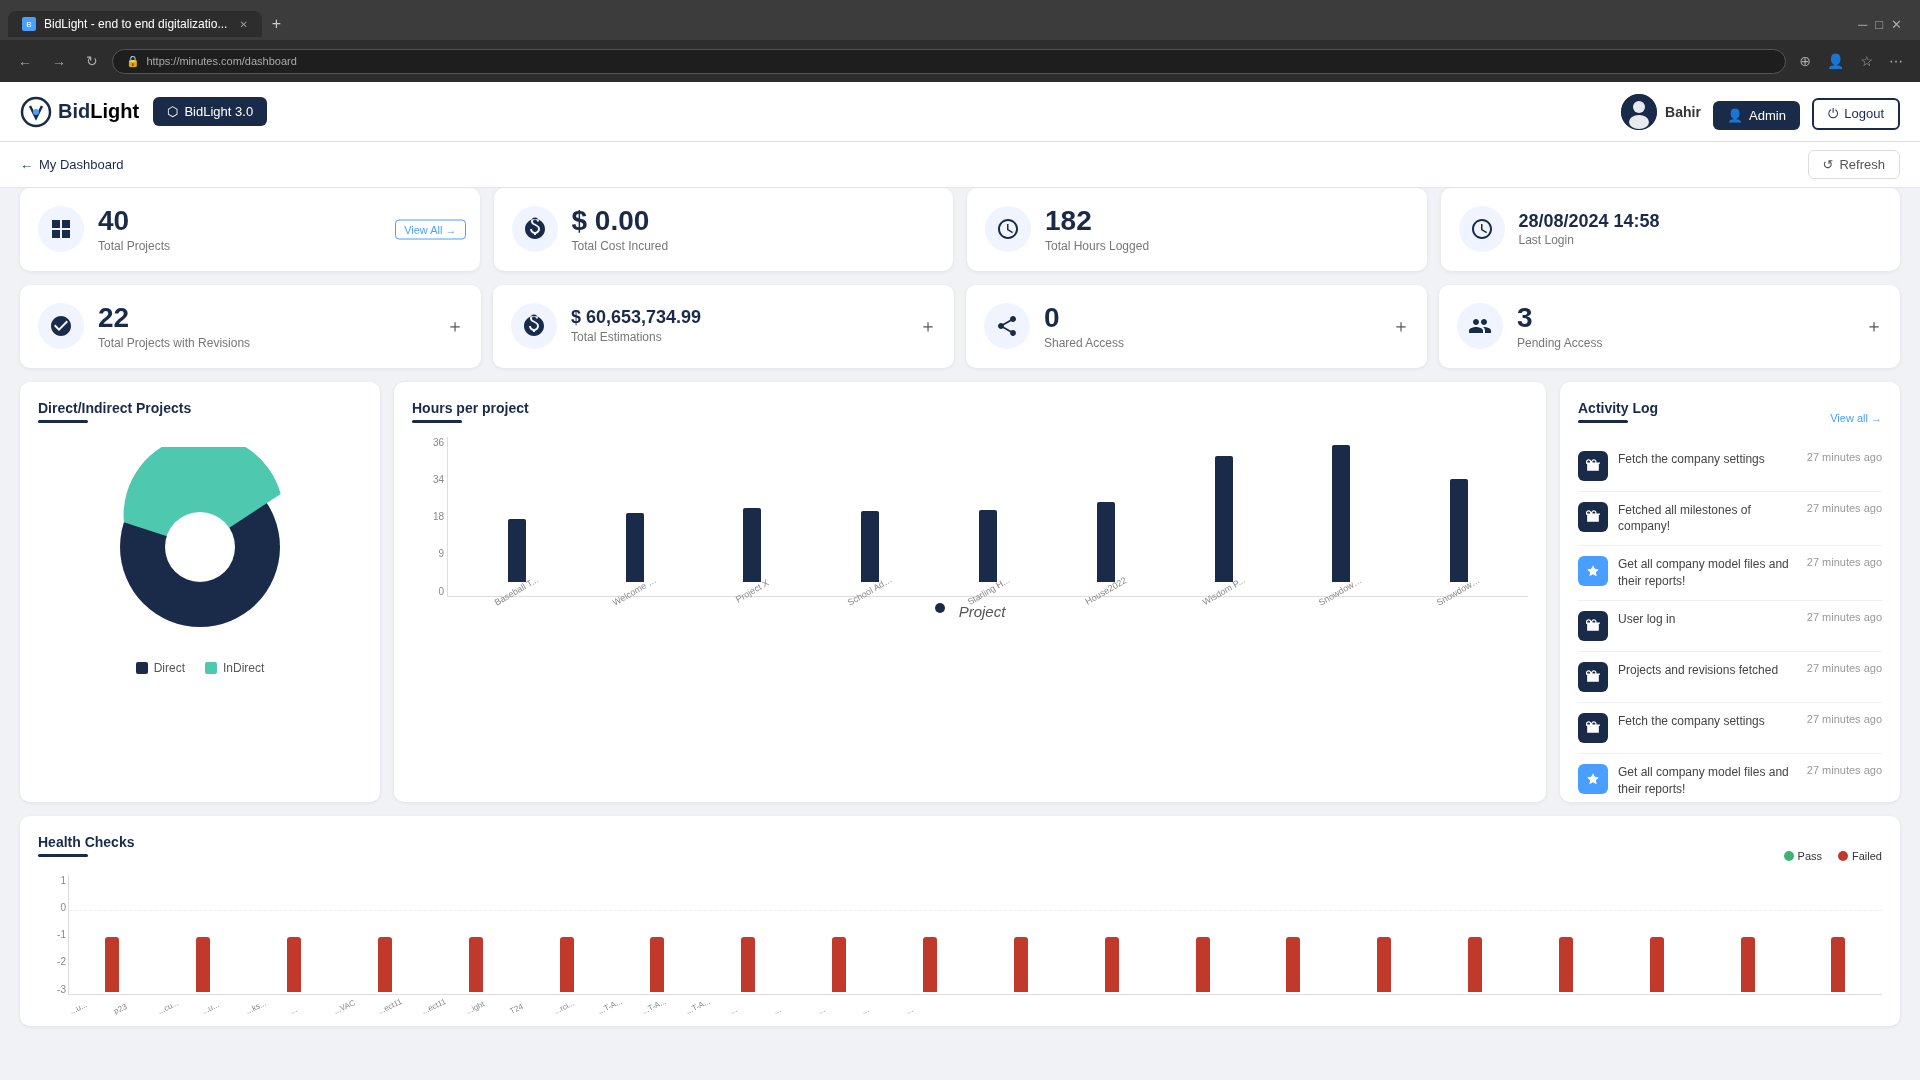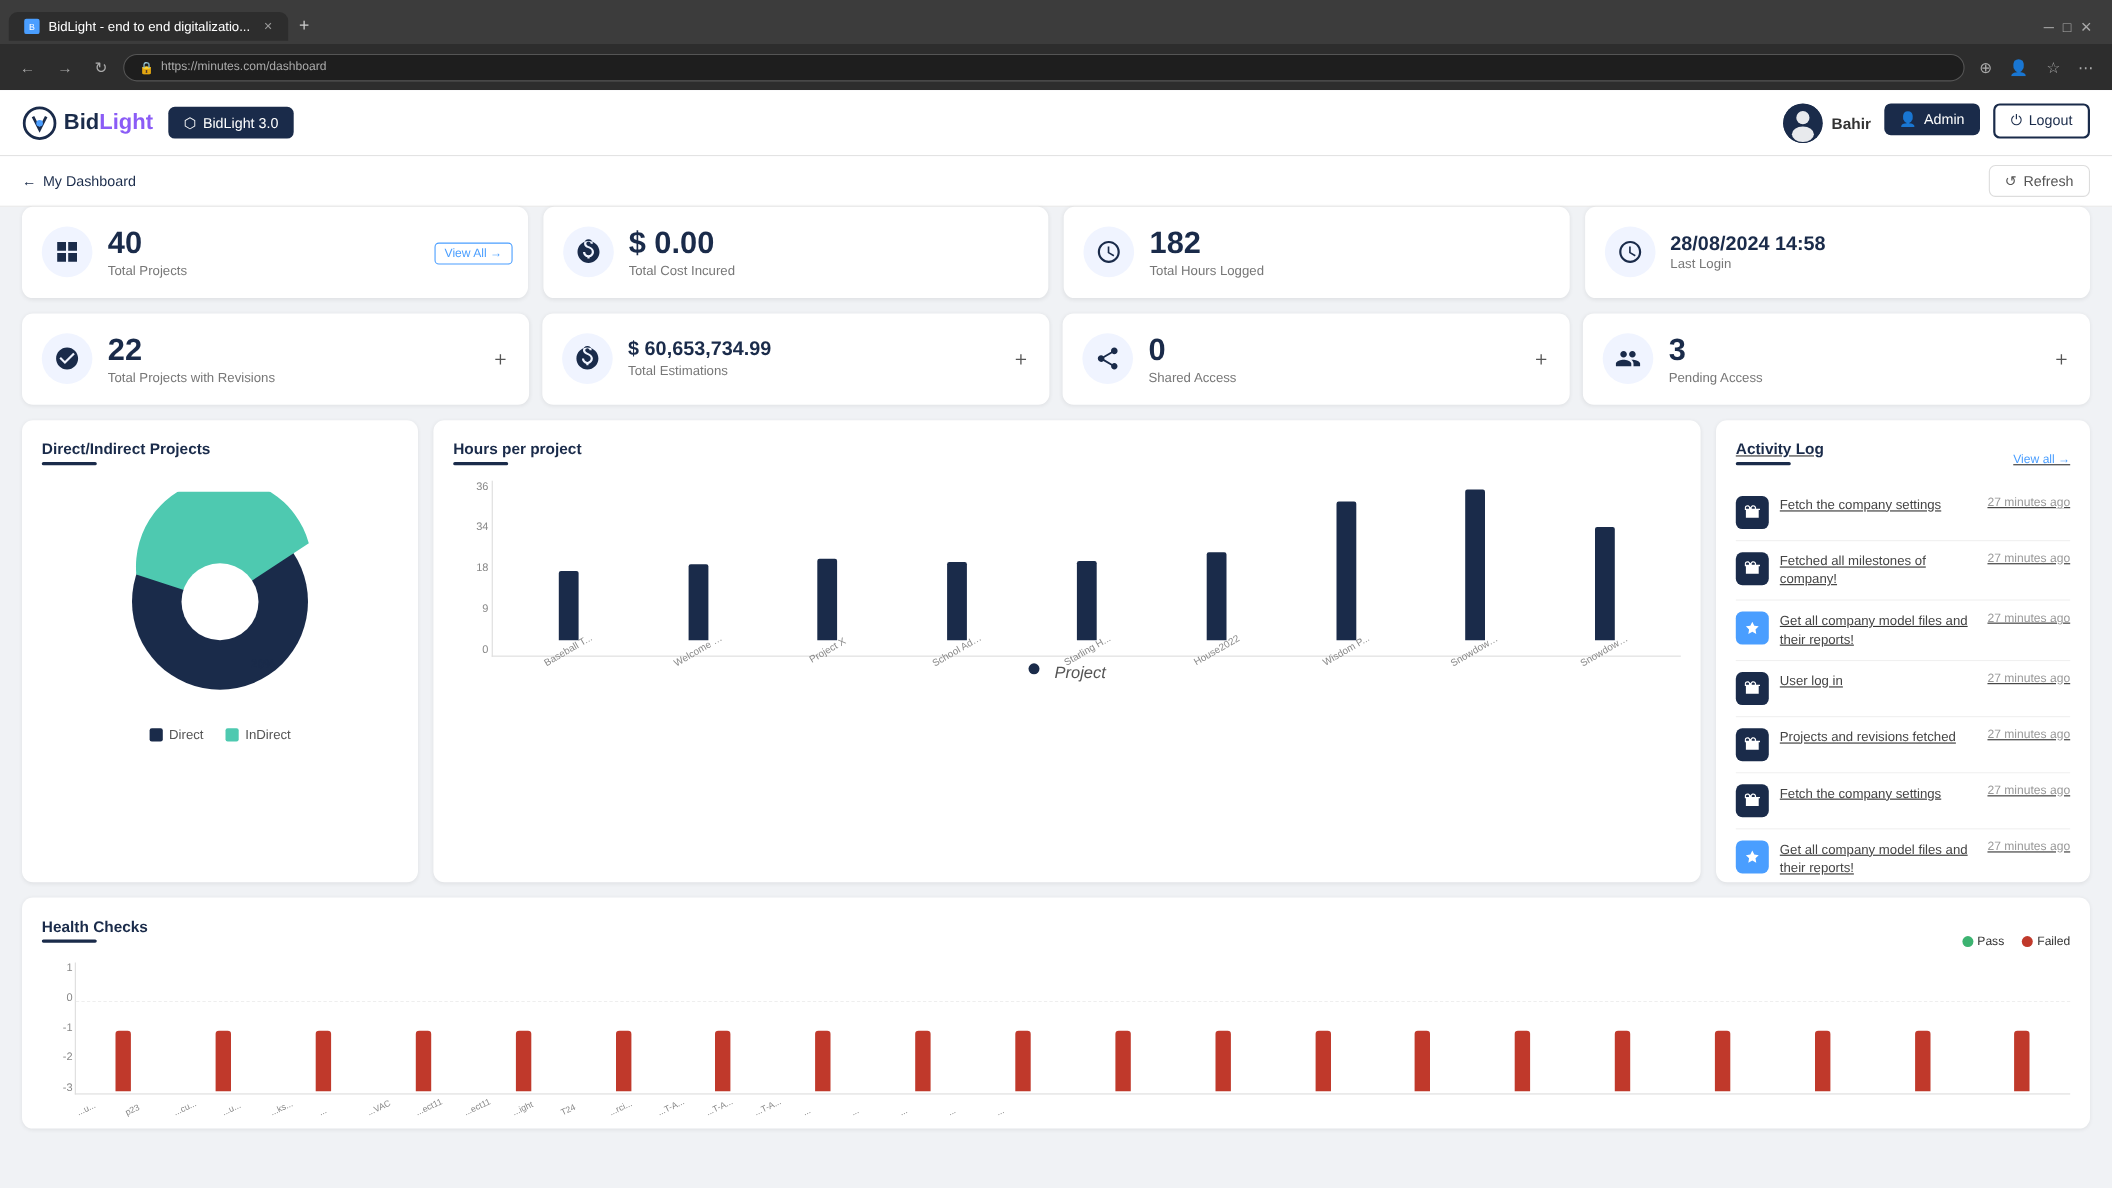--- a/index.html
+++ b/index.html
@@ -25,21 +25,21 @@
     .app-container { background: #f0f2f5; min-height: 998px; width: 1920px; }
 
     
     .top-bar { background: #fff; border-bottom: 1px solid #e0e0e0; display: flex; align-items: center; padding: 0 20px; height: 60px; justify-content: space-between; }
     .top-bar-left { display: flex; align-items: center; gap: 14px; }
     .logo-area { display: flex; align-items: center; gap: 6px; }
     .logo-icon { width: 32px; height: 32px; }
     .logo-text { font-size: 20px; font-weight: 700; color: #1a2b4a; }
     .logo-text span { color: #4a9eff; }
     .bidlight-btn { background: #1a2b4a; color: #fff; border: none; border-radius: 6px; padding: 7px 14px; font-size: 13px; cursor: pointer; display: flex; align-items: center; gap: 6px; }
-    .top-bar-right { display: flex; align-items: flex-start; gap: 12px; }
+    .top-bar-right { display: flex; align-items: flex-end; gap: 12px; }
     .admin-btn { background: #1a2b4a; color: #fff; border: none; border-radius: 6px; padding: 7px 14px; font-size: 13px; cursor: pointer; display: flex; align-items: center; gap: 6px; }
     .logout-btn { background: #fff; color: #1a2b4a; border: 2px solid #1a2b4a; border-radius: 6px; padding: 6px 14px; font-size: 13px; cursor: pointer; display: flex; align-items: center; gap: 6px; }
     .user-info { display: flex; align-items: center; gap: 8px; font-weight: 600; font-size: 14px; }
     .avatar { width: 36px; height: 36px; border-radius: 50%; background: #1a2b4a; display: flex; align-items: center; justify-content: center; color: #fff; font-size: 13px; font-weight: 700; overflow: hidden; }
 
     
     .sub-nav { background: #fff; border-bottom: 1px solid #e8e8e8; display: flex; align-items: center; justify-content: space-between; padding: 8px 20px; }
     .back-link { display: flex; align-items: center; gap: 6px; color: #1a2b4a; font-size: 13px; cursor: pointer; font-weight: 500; }
     .refresh-btn { background: #fff; border: 1px solid #ddd; border-radius: 6px; padding: 6px 14px; font-size: 13px; cursor: pointer; display: flex; align-items: center; gap: 6px; color: #555; }
 
@@ -128,21 +128,21 @@
 <div class="app-container">
 
   <div class="top-bar">
     <div class="top-bar-left">
       <div class="logo-area">
         <svg class="logo-icon" viewBox="0 0 32 32">
           <circle cx="16" cy="16" r="14" fill="none" stroke="#1a2b4a" stroke-width="2.5"></circle>
           <path d="M10 10 L16 22 L22 10" fill="none" stroke="#1a2b4a" stroke-width="2.5"></path>
           <circle cx="16" cy="16" r="3" fill="#4a9eff"></circle>
         </svg>
-        <span class="logo-text"><span style="color:#1a2b4a">Bid</span><span style="color:#8b5cf6">Light</span></span>
+        <span class="logo-text"><span style="color:#1a2b4a">Bid</span><span style="color:#000000">Light</span></span>
       </div>
       <button class="bidlight-btn">
         <span>⬡</span>
         <span>BidLight 3.0</span>
       </button>
     </div>
     <div class="top-bar-right">
       <div class="user-info">
         <div class="avatar">
           <svg viewBox="0 0 36 36" width="36" height="36">
@@ -372,21 +372,21 @@
                 <div class="bar-label">Snowdown S...</div>
               </div>
             </div>
         </div>
         <div class="chart-legend">
           <span class="chart-legend-dot"></span>
           <span>Project</span>
         </div>
       </div>
 
-      <div class="panel" style="overflow-y:hidden;max-height:420px;text-decoration:underline;">
+      <div class="panel" style="overflow-y:hidden;max-height:420px;">
         <div class="activity-header">
           <div>
             <div class="panel-title">Activity Log</div>
             <div class="panel-title-underline"></div>
           </div>
           <button class="view-all-btn">View all →</button>
         </div>
         <div id="activity-list">
         <div class="activity-item">
               <div class="activity-icon">

